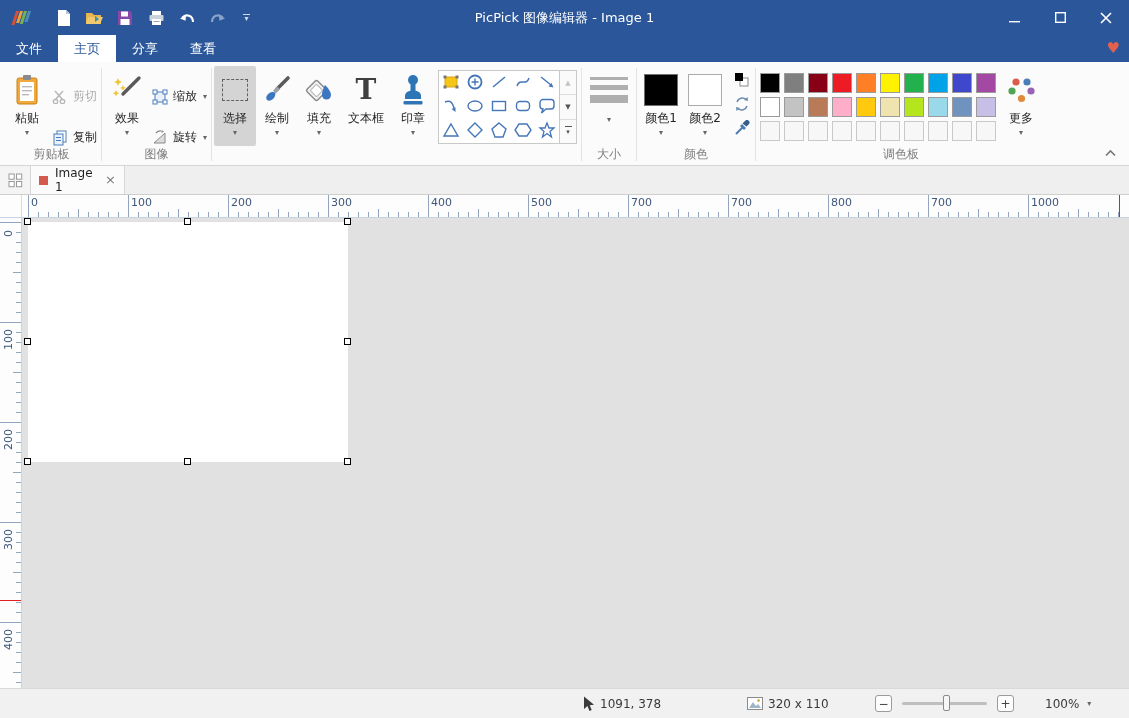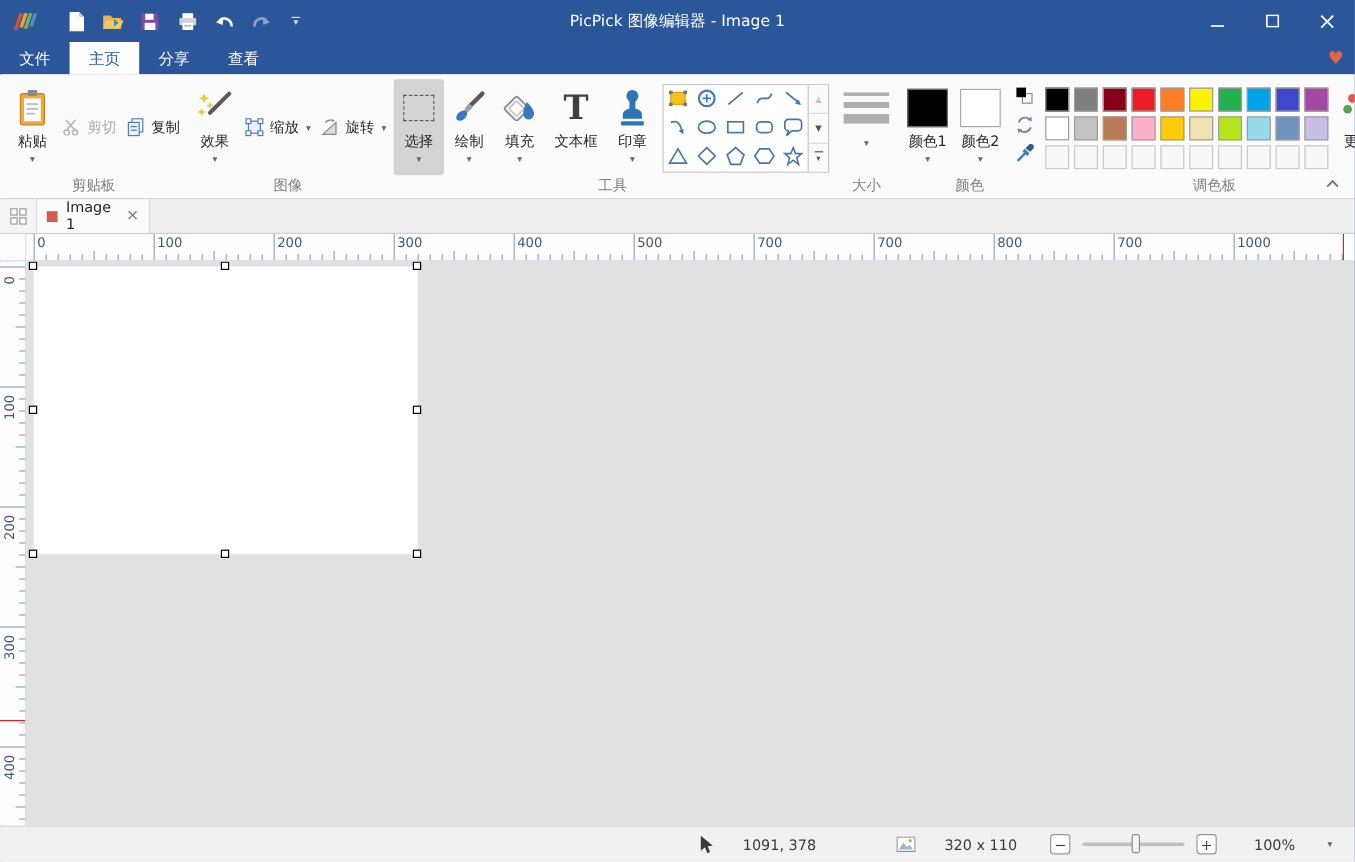--- a/index.html
+++ b/index.html
@@ -31,21 +31,21 @@
   .ribbon { height:104px; background:#FBFBFC; border-bottom:1px solid #D5D5D5; display:flex; padding:2px 2px 0 4px; position:relative; }
   .rgroup { display:flex; flex-direction:column; }
   .rcontent { height:82px; display:flex; align-items:flex-start; padding-top:2px; }
   .rlabel { text-align:center; color:#7E7E7E; height:19px; line-height:16px; font-size:12px; }
   .rsep { width:1px; background:#E3E3E3; margin:4px 2px 4px 2px; }
   .bigbtn { width:42px; height:80px; display:flex; flex-direction:column; align-items:center; padding-top:5px; border-radius:2px; }
   .bigbtn .bicon { height:37px; display:flex; align-items:center; justify-content:center; }
   .bigbtn .blabel { font-size:12px; color:#262626; margin-top:2px; white-space:nowrap; }
   .bigbtn .bcaret { font-size:8px; color:#666; line-height:9px; margin-top:1px; }
   .bigbtn.selected { background:#D4D4D4; }
-  .vcol { display:flex; flex-direction:row; justify-content:flex-end; gap:8px; height:80px; padding:0 2px; }
+  .vcol { display:flex; flex-direction:column; justify-content:flex-end; gap:24px; height:80px; padding:0 2px; }
   .smallbtn { display:flex; align-items:center; gap:5px; font-size:12px; color:#262626; white-space:nowrap; }
   .smallbtn .scaret { font-size:8px; color:#666; margin-left:1px; }
   .smallbtn.disabled { color:#ABABAB; }
   .gallery { display:flex; margin:4px 2px 0 4px; border:1px solid #C9C9C9; background:#fff; height:74px; }
   .gcells { display:grid; grid-template-columns:repeat(5,24px); grid-auto-rows:24px; align-items:center; justify-items:center; }
   .gscroll { width:17px; border-left:1px solid #C9C9C9; display:flex; flex-direction:column; background:#FAFAFA; }
   .gsbtn { flex:1; display:flex; flex-direction:column; align-items:center; justify-content:center; font-size:7px; color:#555; }
   .gsbtn + .gsbtn { border-top:1px solid #DCDCDC; }
   .gsbtn .bar { width:7px; height:1px; background:#555; margin-bottom:1px; }
   .gsbtn.dim { color:#C2C2C2; }
@@ -79,21 +79,21 @@
   .vruler .tick { height:1px; right:0; }
   .hlab { position:absolute; top:1px; font-size:11px; color:#3F577B; }
   .vlab { position:absolute; left:2px; font-size:11px; color:#3F577B; transform:rotate(-90deg); transform-origin:0 0; white-space:nowrap; }
   .hmarker { position:absolute; top:0; bottom:0; width:1px; background:#E02020; }
   .vmarker { position:absolute; left:0; right:0; height:1px; background:#E02020; }
   .image { position:absolute; left:6px; top:4px; background:#fff; }
   .handle { position:absolute; width:7px; height:7px; background:#fff; border:1px solid #000; }
 
   
   .statusbar { height:30px; background:#F1F1F1; border-top:1px solid #D9D9D9; position:relative; font-size:12px; color:#3A3A3A; }
-  .sbitem { position:absolute; top:0; height:29px; display:flex; align-items:center; gap:24px; }
+  .sbitem { position:absolute; top:0; height:29px; display:flex; align-items:center; gap:5px; }
   .zbtn { width:17px; height:17px; background:#FDFDFD; border:1px solid #9B9B9B; border-radius:3px; display:flex; align-items:center; justify-content:center; font-size:12px; color:#444; line-height:1; }
   .ztrack { width:85px; height:3px; background:#BFBFBF; border-radius:2px; position:relative; }
   .zhandle { position:absolute; top:-7px; width:7px; height:16px; background:#F6F6F6; border:1px solid #8A8A8A; border-radius:2px; }
   .zcaret { font-size:8px; color:#666; margin-left:3px; }
 </style>
 </head>
 <body>
 
 <div class="app">
 
@@ -405,21 +405,20 @@
           <div class="gscroll">
             <div class="gsbtn dim">▲</div>
             <div class="gsbtn">▼</div>
             <div class="gsbtn">
               <div class="bar"></div>
                 <span>▾</span>
             </div>
           </div>
         </div>
       </div>
-      <div class="rlabel">工具</div>
     </div>
     <div class="rsep"></div>
 
     <div class="rgroup">
       <div class="rcontent" style="justify-content:center;width:50px;">
         <div class="bigbtn" style="width:48px">
           <div class="sizebars">
             <div style="height:3px"></div>
             <div style="height:5px"></div>
             <div style="height:8px"></div>

